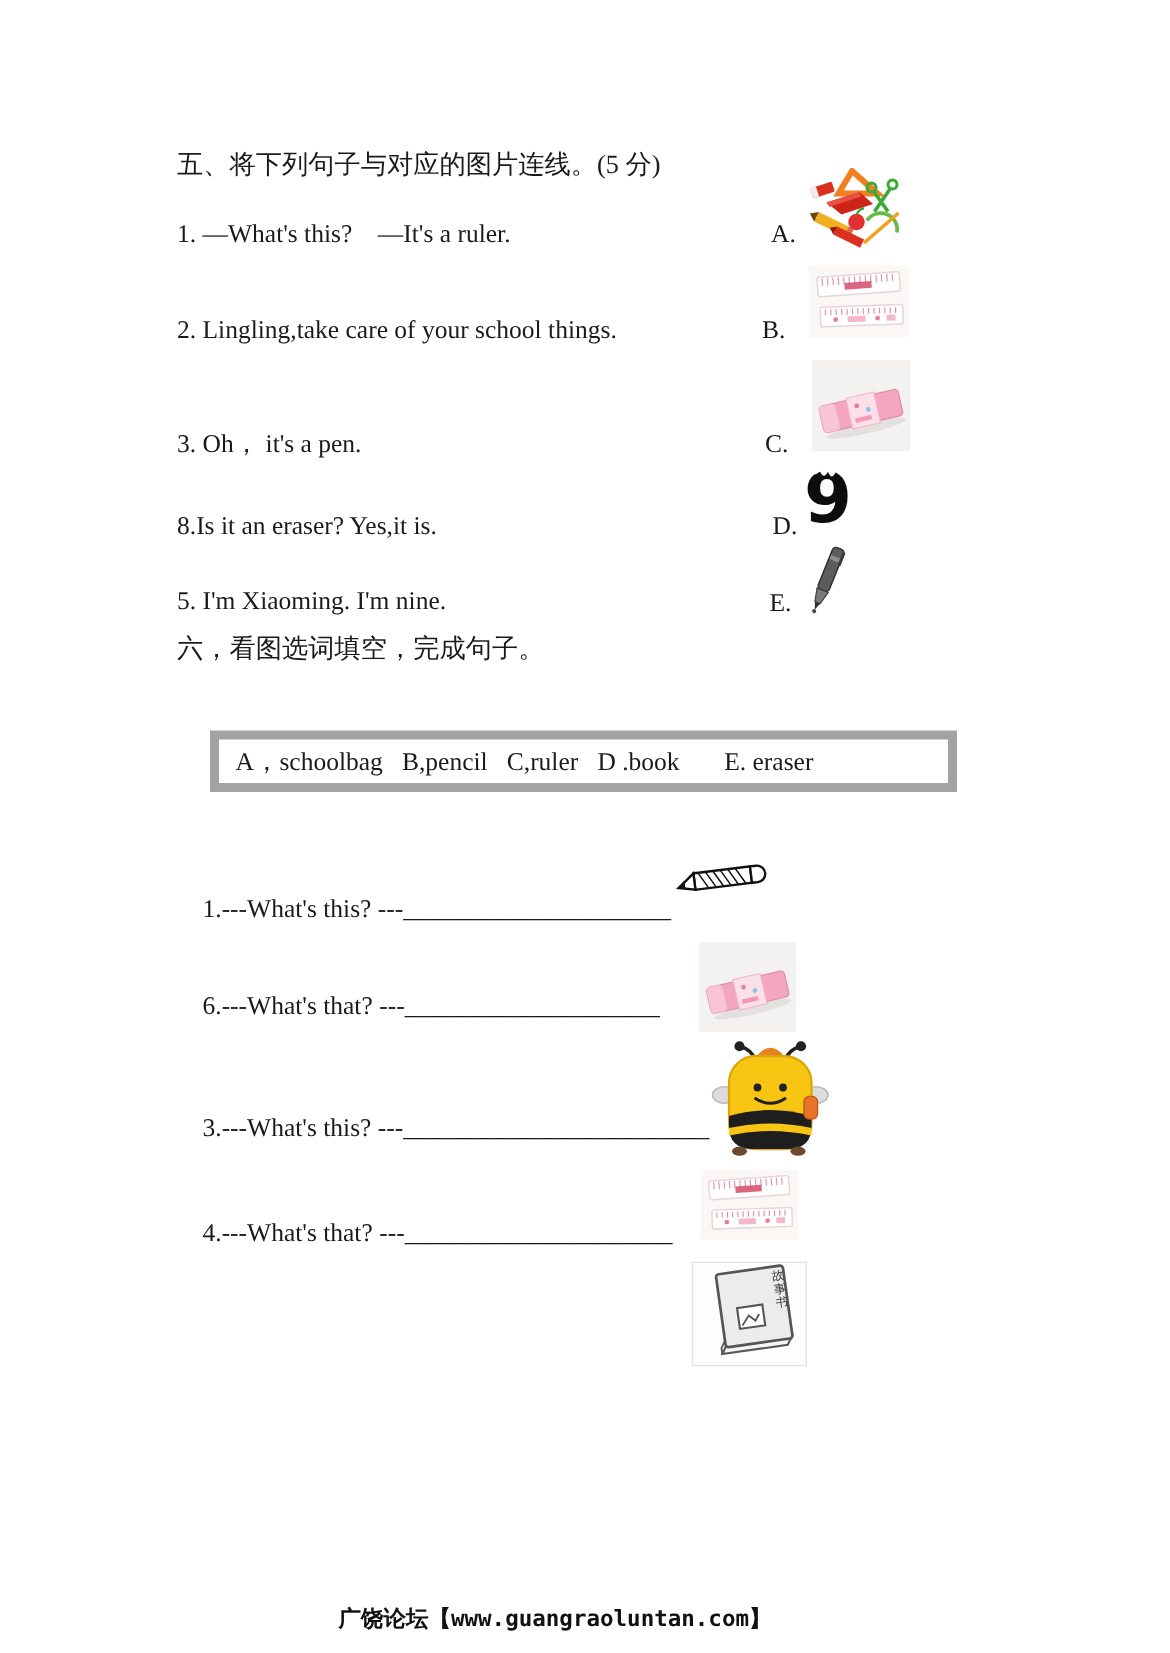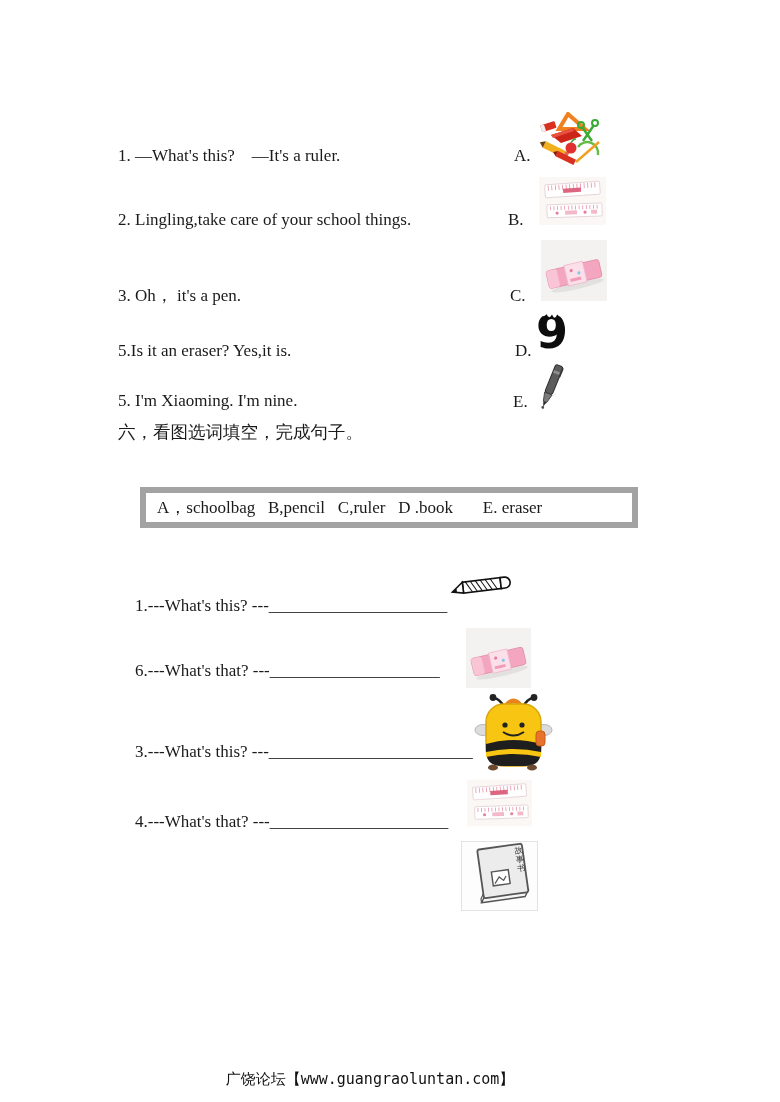--- a/index.html
+++ b/index.html
@@ -22,31 +22,32 @@
     display:flex; align-items:center;
     padding-left:11px;
     font-size:17px; white-space:pre;
   }
   .imgbox { position:absolute; }
   .imgbox svg { display:block; width:100%; height:100%; }
   .footer {
     left:0; top:1070px; width:740px;
     text-align:center;
     font-family:"DejaVu Sans Mono", monospace;
-    font-weight:normal;
+    font-weight:bold;
     font-size:15px;
     color:#111;
     white-space:pre;
   }
 </style>
 </head>
 <body>
 
 <div class="abs" style="inset:0;">
 
+  <div class="abs title" style="left:118px; top:97px;">五、将下列句子与对应的图片连线。(5 分)</div>
 
   <div class="abs line" style="left:118px; top:146px;">1. —What's this?    —It's a ruler.</div>
   <div class="abs letter" style="left:514px; top:146px;">A.</div>
   <div class="imgbox" style="left:538px; top:112px; width:63px; height:55px;">
     <svg viewBox="0 0 63 55">
       <path d="M30,2 L47,17 L21,17 Z" fill="none" stroke="#f08020" stroke-width="4"></path>
       <g transform="rotate(-18 11 15)">
         <rect x="3" y="11" width="15" height="7" rx="1" fill="#d93020"></rect>
         <rect x="3" y="11" width="4" height="7" rx="1" fill="#f0f0f0"></rect>
       </g>
@@ -102,21 +103,21 @@
         <rect x="6" y="25" width="54" height="18" rx="2.5" fill="#f4a6c0" stroke="#e08ca8" stroke-width="0.8"></rect>
         <rect x="6" y="25" width="11" height="18" rx="2.5" fill="#f8c4d6"></rect>
         <rect x="25" y="23.5" width="19" height="21" fill="#fbdfe9" stroke="#f0b8cc" stroke-width="0.8"></rect>
         <circle cx="31" cy="30" r="1.6" fill="#e87ba0"></circle>
         <circle cx="38" cy="34" r="1.6" fill="#8fc3e8"></circle>
         <rect x="28" y="38" width="11" height="3" fill="#f29ab8"></rect>
       </g>
     </svg>
   </div>
 
-  <div class="abs line" style="left:118px; top:341px;">5.Is it an eraser? Yes,it is.</div>
+  <div class="abs line" style="left:118px; top:341px;">8.Is it an eraser? Yes,it is.</div>
   <div class="abs letter" style="left:515px; top:341px;">D.</div>
   <div class="imgbox" style="left:536px; top:306px; width:32px; height:46px;">
     <svg viewBox="0 0 32 46">
       <text x="16" y="42" text-anchor="middle" font-family="DejaVu Sans, sans-serif" font-size="46" font-weight="bold" fill="#0d0d0d">9</text>
       <path d="M5,2 H27 V8 Q24,13 21.5,8 Q18.5,15 16,8.5 Q13,14 10.5,8 Q8,12 5,8.5 Z" fill="#ffffff"></path>
     </svg>
   </div>
 
   <div class="abs line" style="left:118px; top:391px;">5. I'm Xiaoming. I'm nine.</div>
   <div class="abs letter" style="left:513px; top:392px;">E.</div>

